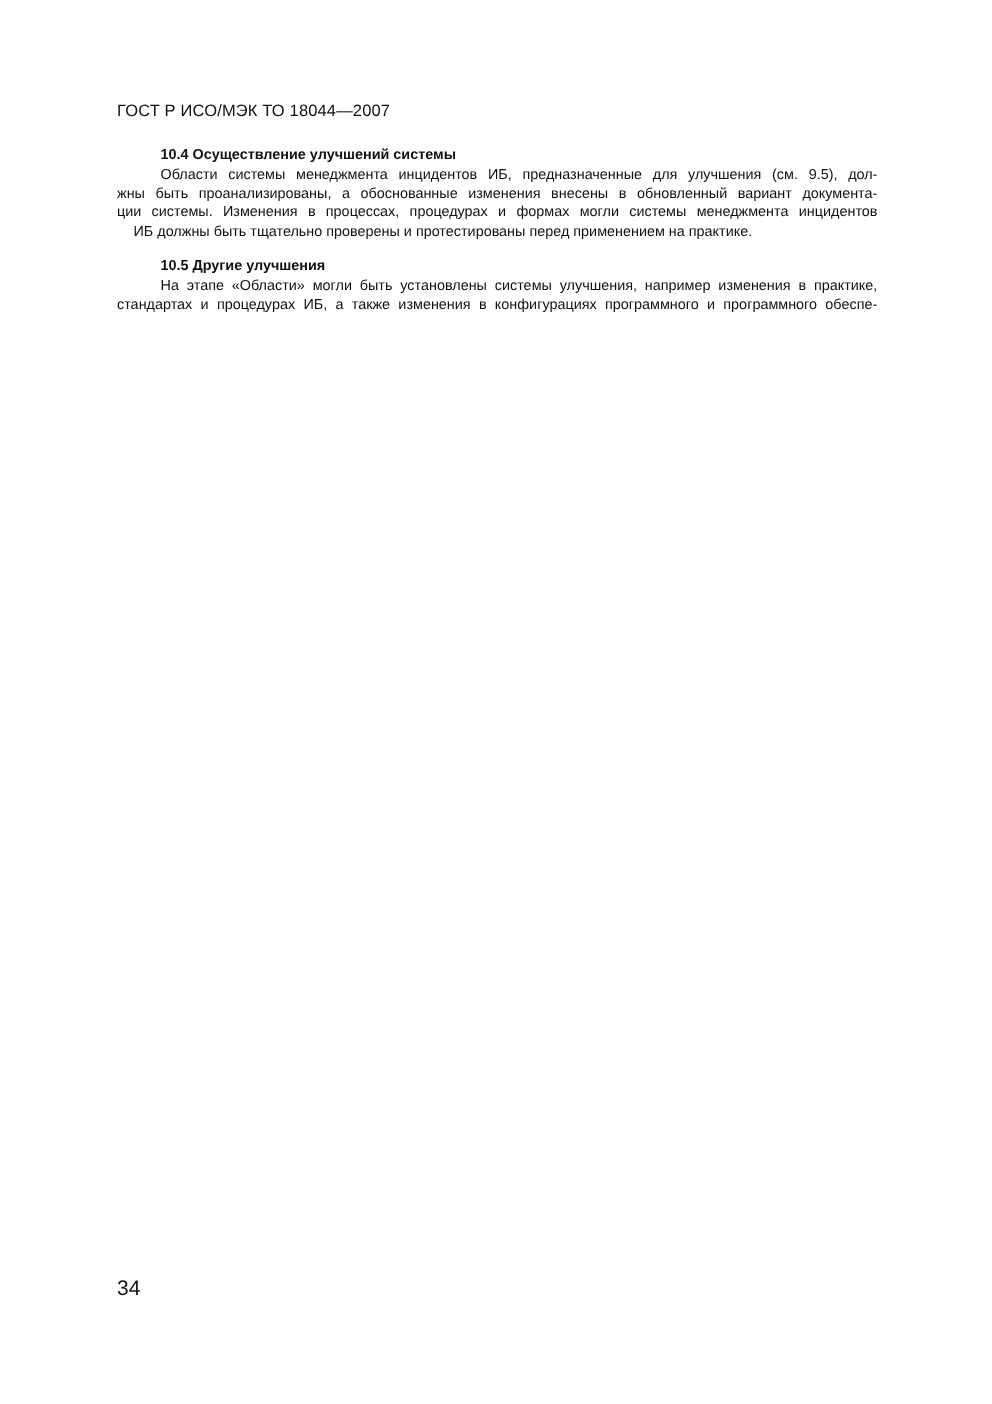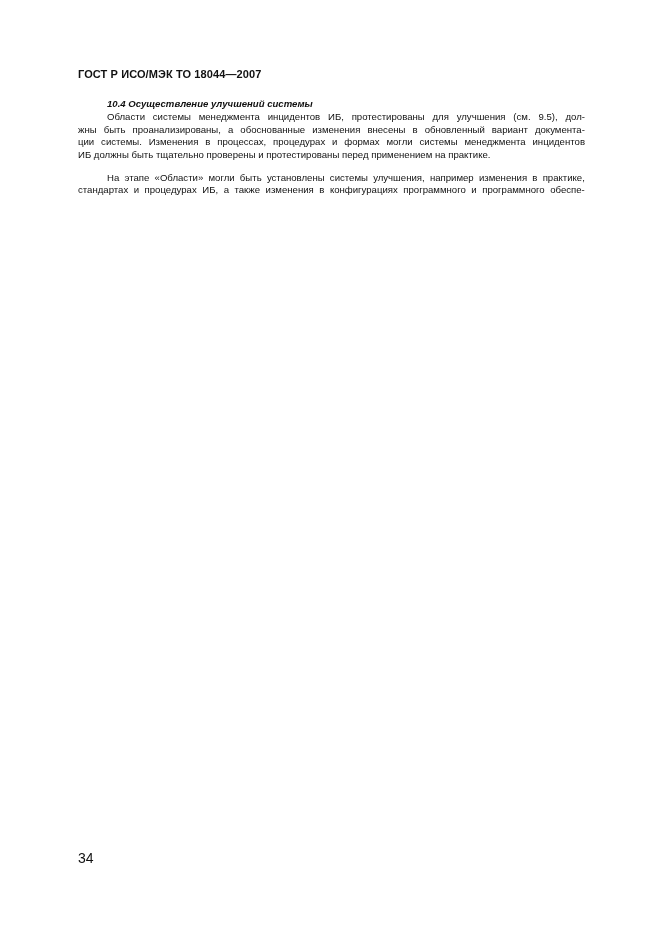--- a/index.html
+++ b/index.html
@@ -1,40 +1,40 @@
 <!DOCTYPE html>
 <html><head>
   <meta charset="utf-8">
   <style>
     html, body { margin: 0; padding: 0; background: #ffffff; }
     body { width: 661px; height: 936px; position: relative; overflow: hidden;
       font-family: "Liberation Sans", sans-serif; color: #111; }
-    .header { position: absolute; left: 78px; top: 68px; font-size: 11px; font-weight: bold; letter-spacing: 0.1px; }
+    .header { position: absolute; left: 78px; top: 68px; font-size: 11px; font-weight: normal; letter-spacing: 0.1px; }
     .section { position: absolute; left: 78px; width: 507px; font-size: 9.6px; line-height: 12.4px; }
-    .heading { font-weight: bold; padding-left: 29px; margin-bottom: 1px; font-style: italic; }
+    .heading { font-weight: bold; padding-left: 29px; margin-bottom: 1px; }
     .line { white-space: nowrap; display: flex; justify-content: space-between; }
     .line.first { padding-left: 29px; }
-    .line.last { justify-content: flex-start; }
+    .line.last { justify-content: flex-start; margin-left: 11px; }
     .line span.w { }
     .page-num { position: absolute; left: 78px; top: 850px; font-size: 14px; }
   </style>
 </head>
 <body>
 
 <div class="header">ГОСТ Р ИСО/МЭК ТО 18044—2007</div>
 
 <div class="section" style="top:98px;">
   <div class="heading">10.4  Осуществление улучшений системы</div>
   <div class="line first">
       <span class="w">Области</span>
       <span class="w">системы</span>
       <span class="w">менеджмента</span>
       <span class="w">инцидентов</span>
       <span class="w">ИБ,</span>
-      <span class="w">протестированы</span>
+      <span class="w">предназначенные</span>
       <span class="w">для</span>
       <span class="w">улучшения</span>
       <span class="w">(см.</span>
       <span class="w">9.5),</span>
       <span class="w">дол-</span>
     </div>
   <div class="line">
       <span class="w">жны</span>
       <span class="w">быть</span>
       <span class="w">проанализированы,</span>
@@ -58,20 +58,21 @@
       <span class="w">формах</span>
       <span class="w">могли</span>
       <span class="w">системы</span>
       <span class="w">менеджмента</span>
       <span class="w">инцидентов</span>
     </div>
   <div class="line last">ИБ должны быть тщательно проверены и протестированы перед применением на практике.</div>
 </div>
 
 <div class="section" style="top:172px;">
+  <div class="heading">10.5  Другие улучшения</div>
   <div class="line first">
       <span class="w">На</span>
       <span class="w">этапе</span>
       <span class="w">«Области»</span>
       <span class="w">могли</span>
       <span class="w">быть</span>
       <span class="w">установлены</span>
       <span class="w">системы</span>
       <span class="w">улучшения,</span>
       <span class="w">например</span>

